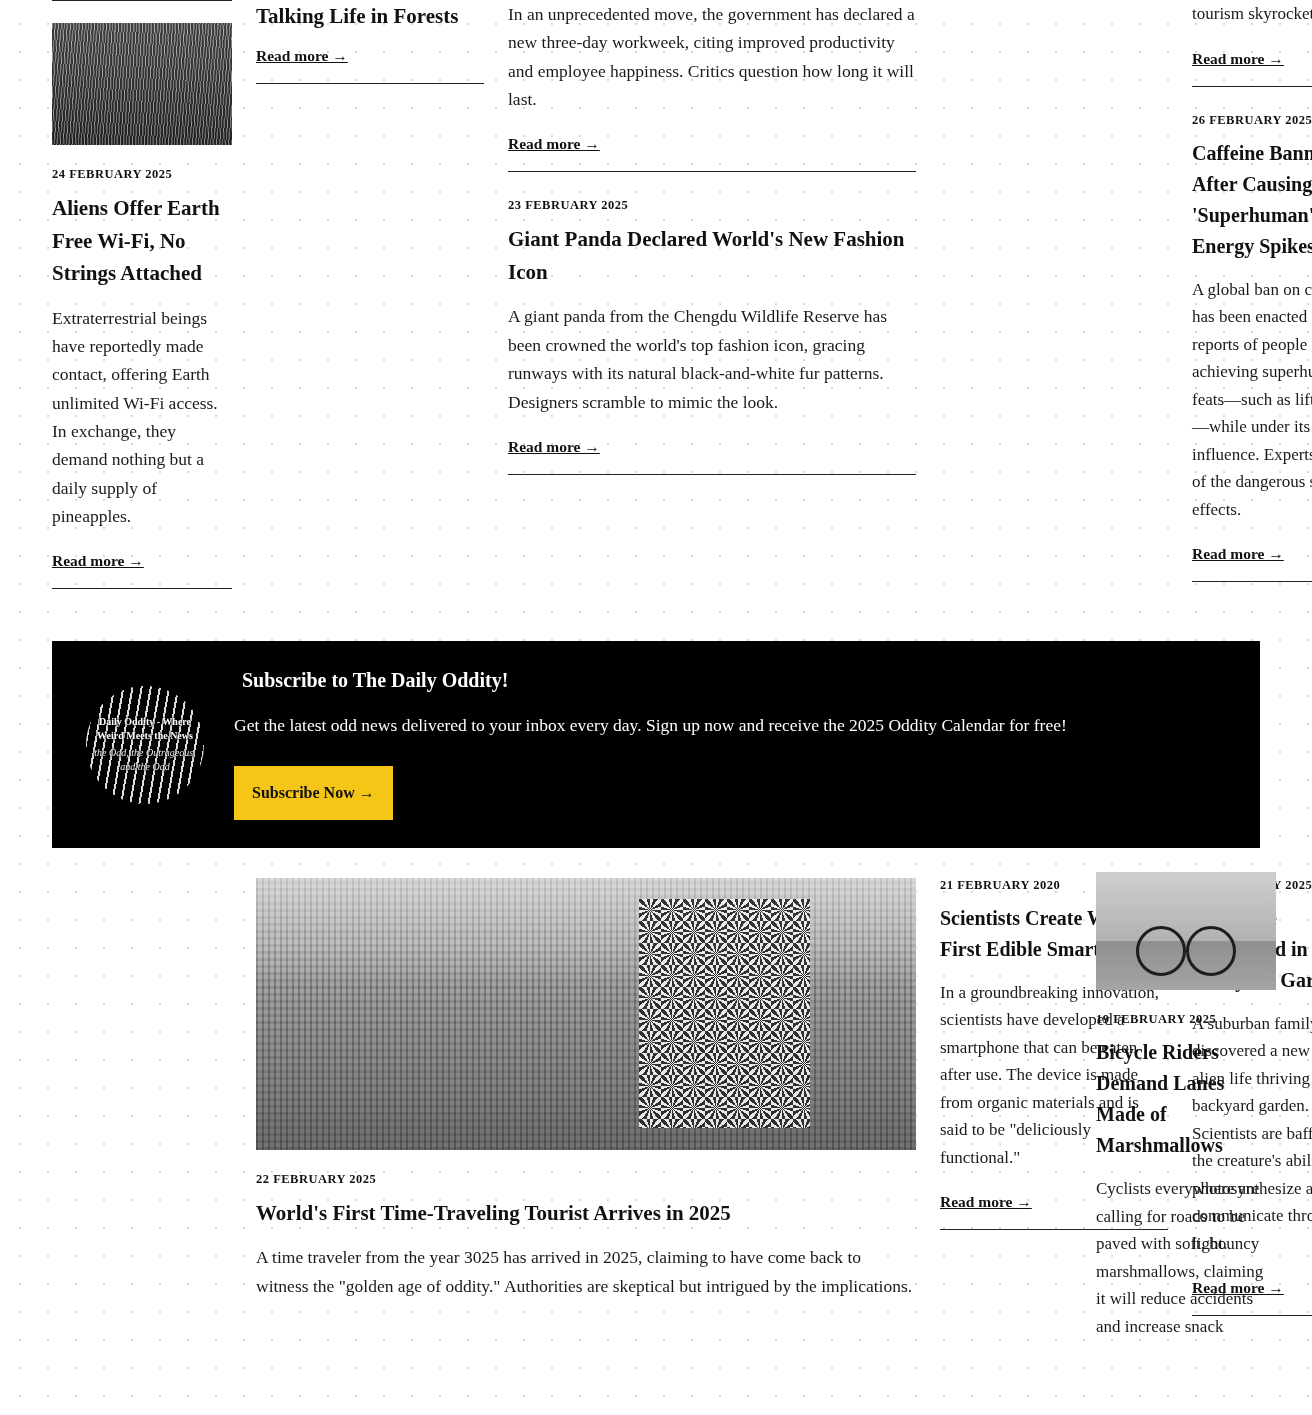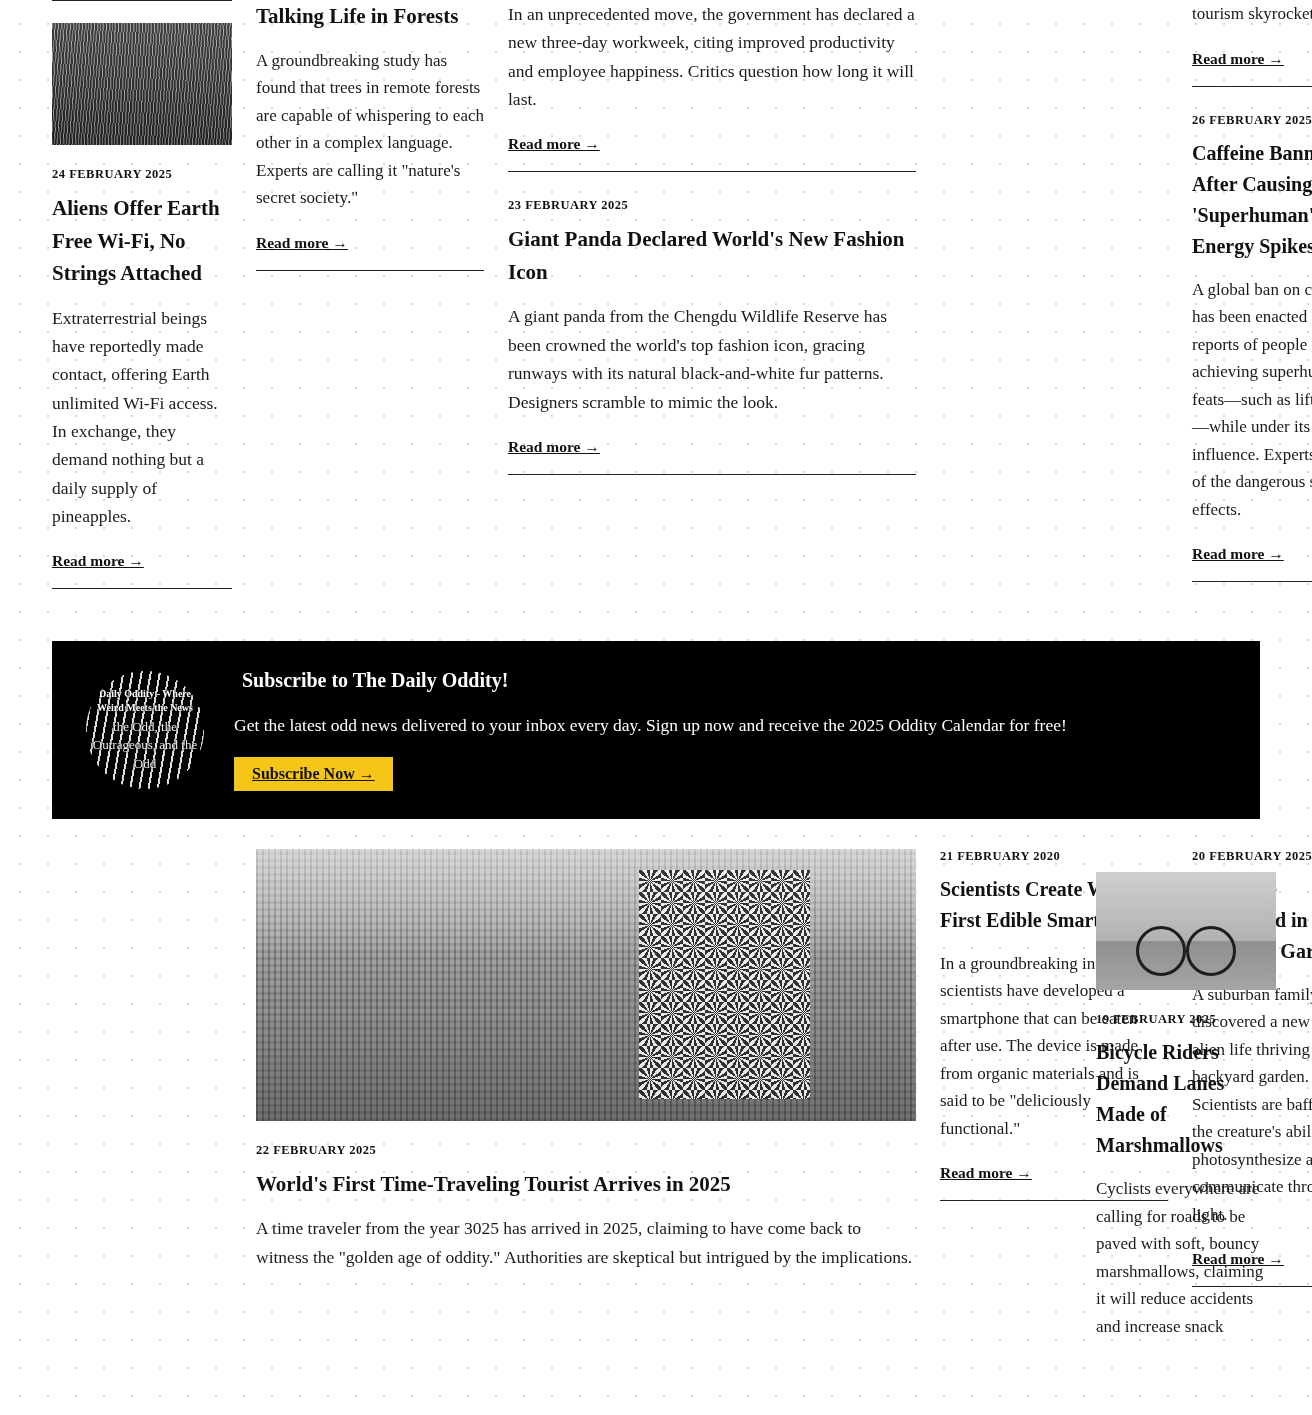--- a/index.html
+++ b/index.html
@@ -161,48 +161,49 @@
     overflow: hidden;
   }
   .sub-logo .l1, .sub-logo .l2 {
     font-size: 10px;
     font-weight: bold;
     color: #fff;
     line-height: 1.35;
     text-shadow: 0 0 3px #000, 0 0 3px #000;
   }
   .sub-logo .l3 {
-    font-size: 13px;
+    font-size: 10px;
     color: #eee;
     line-height: 1.4;
     margin-top: 4px;
     text-shadow: 0 0 3px #000, 0 0 3px #000;
+    font-style: italic;
   }
   .sub-body { flex: 1 1 auto; }
   .sub-title {
     font-size: 20px;
     font-weight: bold;
     margin: 0 0 20px 8px;
   }
   .sub-text {
     font-size: 17.5px;
     line-height: 1.5;
     margin: 0 0 18px 0;
   }
   .sub-btn {
     display: inline-block;
     background: #f5c518;
     color: #111;
     font-weight: bold;
     font-size: 16px;
-    padding: 8px 18px;
-    text-decoration: underline;
+    padding: 18px 18px;
     border: 0;
     cursor: pointer;
     font-family: "Liberation Serif", serif;
+    margin-top: 9px;
   }
 </style>
 </head>
 <body>
 
 <div class="page">
 
   <div class="grid">
 
     <div class="col">
@@ -210,21 +211,20 @@
       <div class="thumb fur tex-fur"></div>
       <div class="date">24 FEBRUARY 2025</div>
       <h2 class="headline">Aliens Offer Earth Free Wi-Fi, No Strings Attached</h2>
       <p class="body">Extraterrestrial beings have reportedly made contact, offering Earth unlimited Wi-Fi access. In exchange, they demand nothing but a daily supply of pineapples.</p>
       <a class="readmore" href="#">Read more →</a>
       <hr class="rule">
     </div>
 
     <div class="col">
       <h2 class="headline">Talking Life in Forests</h2>
-      <p class="body narrow">A groundbreaking study has found that trees in remote forests are capable of whispering to each other in a complex language. Experts are calling it "nature's secret society."</p>
       <a class="readmore" href="#">Read more →</a>
       <hr class="rule">
     </div>
 
     <div class="col">
       <p class="body">In an unprecedented move, the government has declared a new three-day workweek, citing improved productivity and employee happiness. Critics question how long it will last.</p>
       <a class="readmore" href="#">Read more →</a>
       <hr class="rule">
       <div class="date">23 FEBRUARY 2025</div>
       <h2 class="headline">Giant Panda Declared World's New Fashion Icon</h2>

